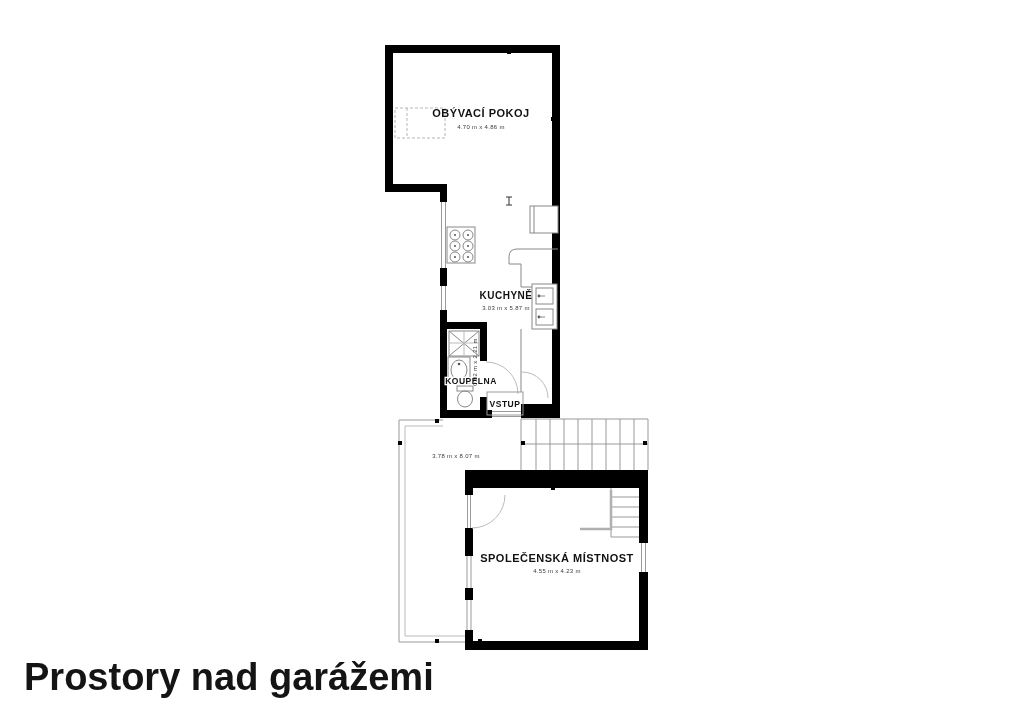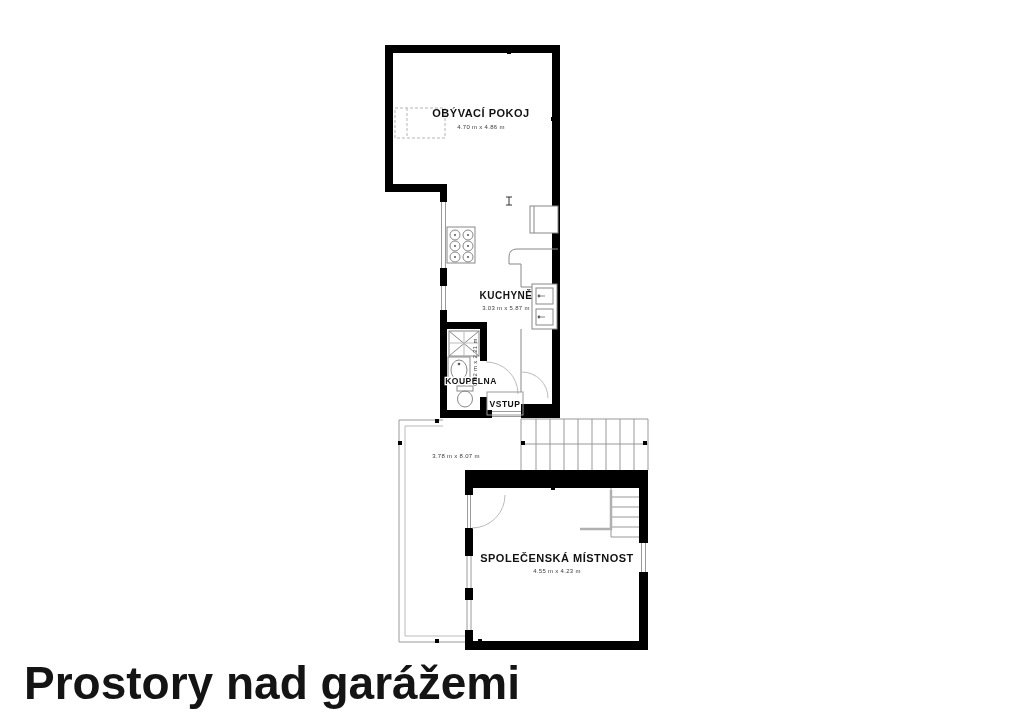--- a/index.html
+++ b/index.html
@@ -20,21 +20,21 @@
     text-anchor:middle;letter-spacing:0.5px;}
   .room-label.halo{paint-order:stroke;stroke:#ffffff;stroke-width:2.5px;}
   .lbl-lg{font-size:11px;}
   .lbl-md{font-size:10px;}
   .lbl-sm{font-size:8.5px;}
   .dim-label{font-family:"Liberation Sans",sans-serif;font-size:6px;font-weight:400;
     fill:#3a3a3a;text-anchor:middle;letter-spacing:0.3px;}
   .rail{stroke:#b0b0b0;stroke-width:2.5;fill:none;}
   #page-title{
     position:absolute;left:24px;top:656px;
-    font-family:"Liberation Sans",sans-serif;font-size:46px;font-weight:700;
+    font-family:"Liberation Sans",sans-serif;font-size:38px;font-weight:700;
     color:#141414;letter-spacing:0px;white-space:nowrap;
   }
 </style>
 </head>
 <body>
 
 <svg id="plan" width="1024" height="722" viewBox="0 0 1024 722">
 
   <g>
     <path class="thin" d="M 443,420 L 399,420 L 399,642 L 465,642"></path>

